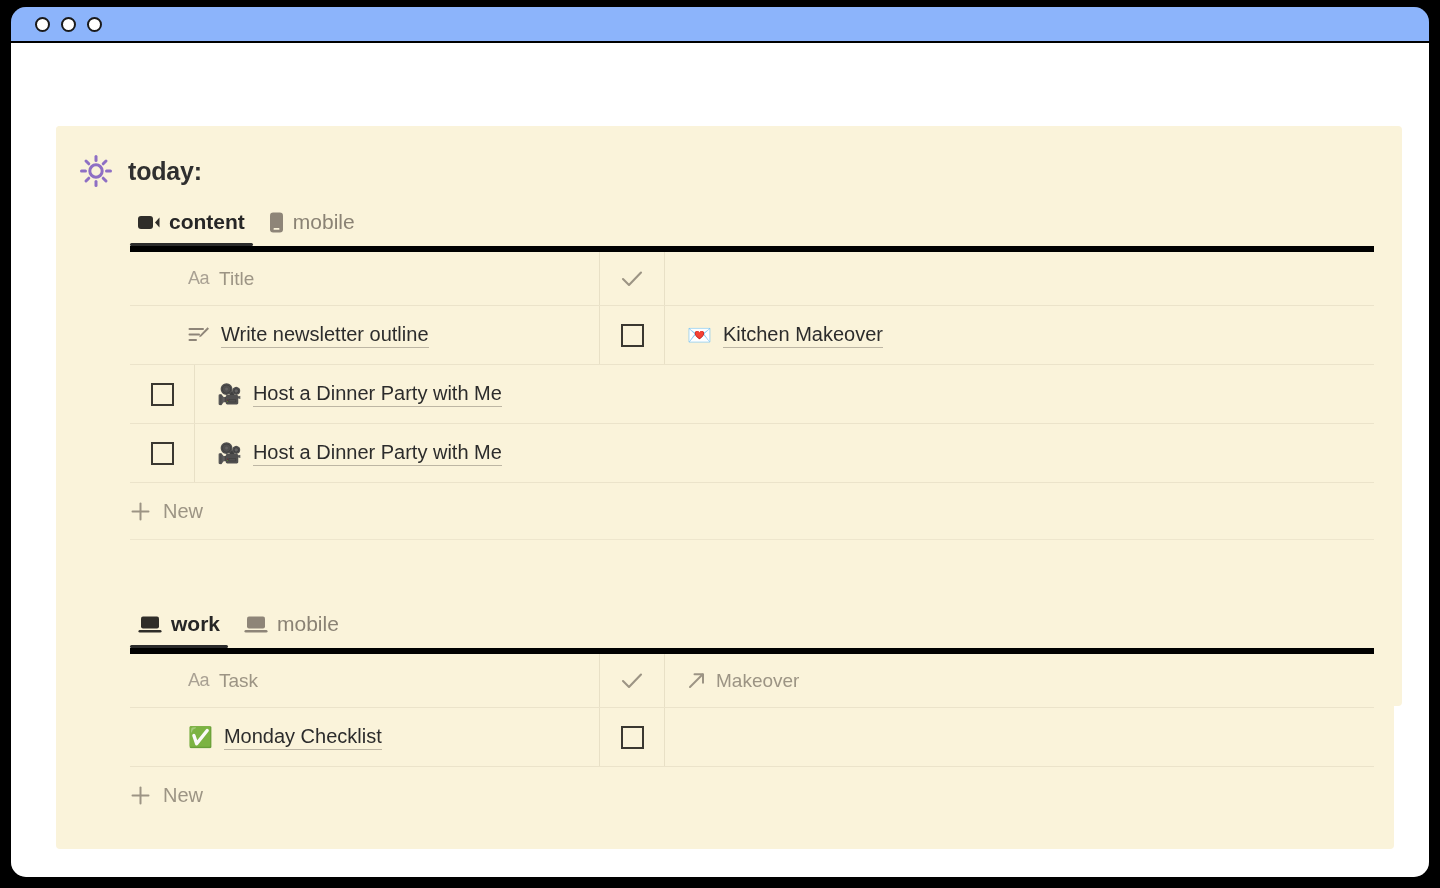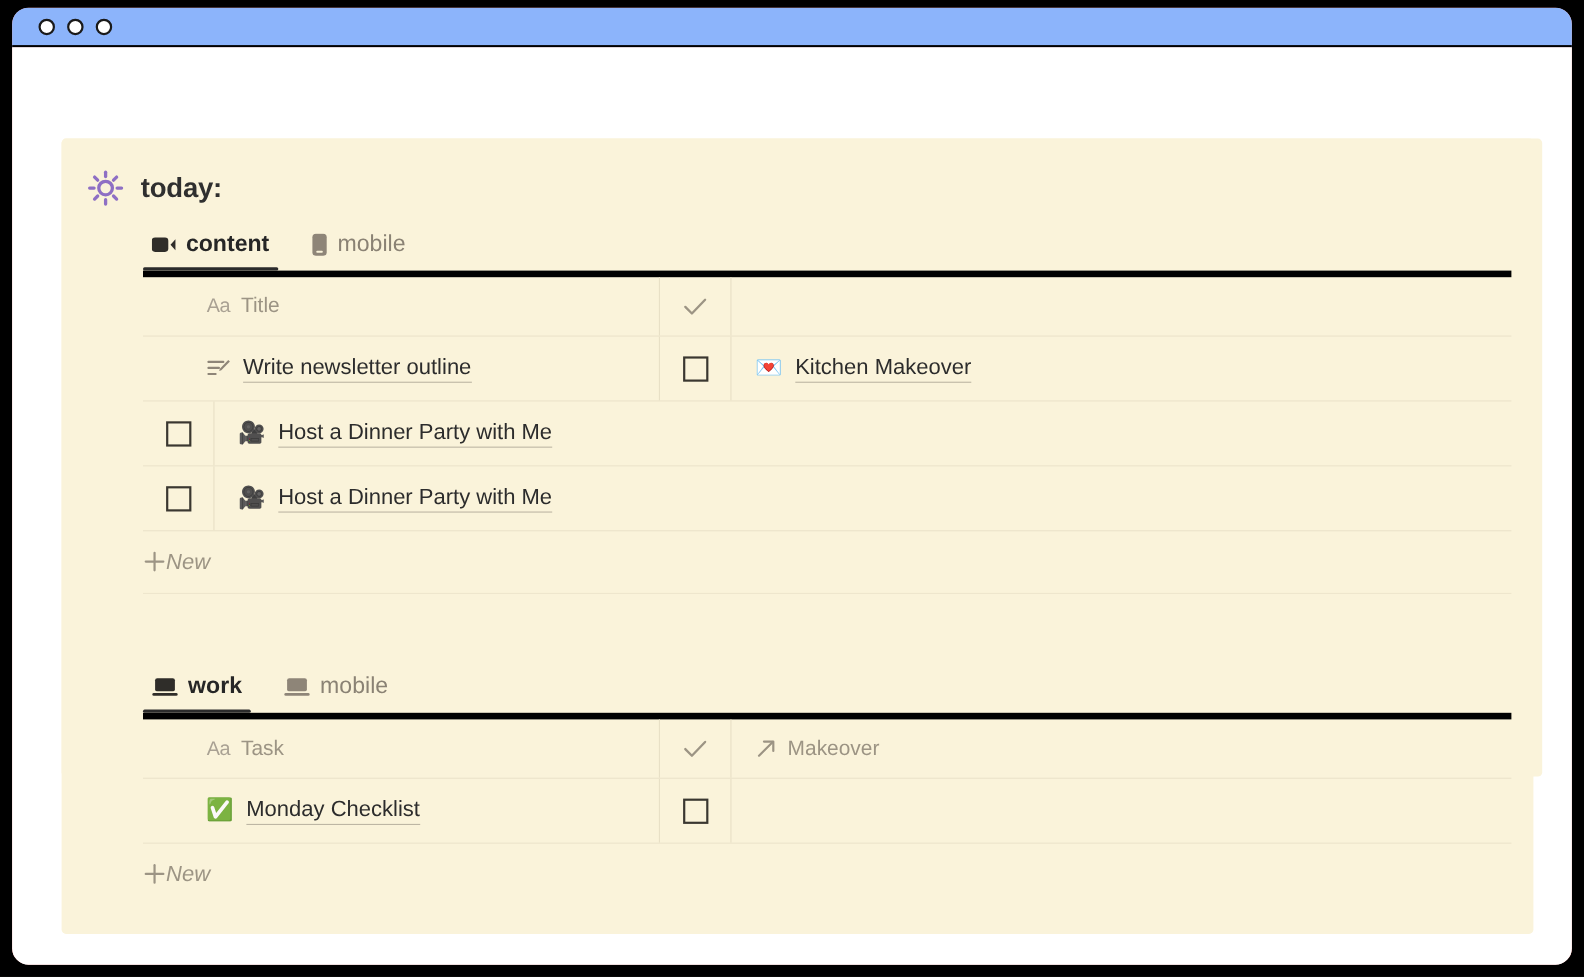--- a/index.html
+++ b/index.html
@@ -14,21 +14,21 @@
     overflow: hidden;
   }
 
   
   .window {
     position: absolute;
     left: 8px;
     top: 4px;
     width: 1424px;
     height: 876px;
-    background: #fca5a5;
+    background: #404040;
     border: 3px solid #000000;
     border-radius: 18px;
     overflow: hidden;
     box-sizing: border-box;
   }
   .titlebar {
     height: 36px;
     background: #8cb4fb;
     border-bottom: 2px solid #000000;
     display: flex;
@@ -89,21 +89,21 @@
     font-size: 25px;
     font-weight: bold;
     color: #2f2f2f;
     letter-spacing: -0.2px;
   }
 
   
   .tabs {
     display: flex;
     margin: 21px 0 0 74px;
-    gap: 22px;
+    gap: 8px;
   }
   .tab {
     display: flex;
     align-items: center;
     gap: 9px;
     padding: 0 8px 12px 8px;
     font-size: 21px;
     cursor: pointer;
     position: relative;
   }
@@ -183,26 +183,26 @@
     width: 23px;
     height: 23px;
     border: 2px solid #3a3730;
     background: transparent;
     box-sizing: border-box;
     cursor: pointer;
   }
 
   .newcell {
     display: flex;
-    align-items: flex-start;
+    align-items: center;
+    gap: 12px;
     color: #9c9484;
     font-size: 20px;
     padding-left: 0px;
     cursor: pointer;
-    font-style: italic;
   }
 
   .gap-block { height: 56px; }
 
   .spacer-bottom { height: 26px; }
 
   svg { display: block; }
 </style>
 </head>
 <body>

